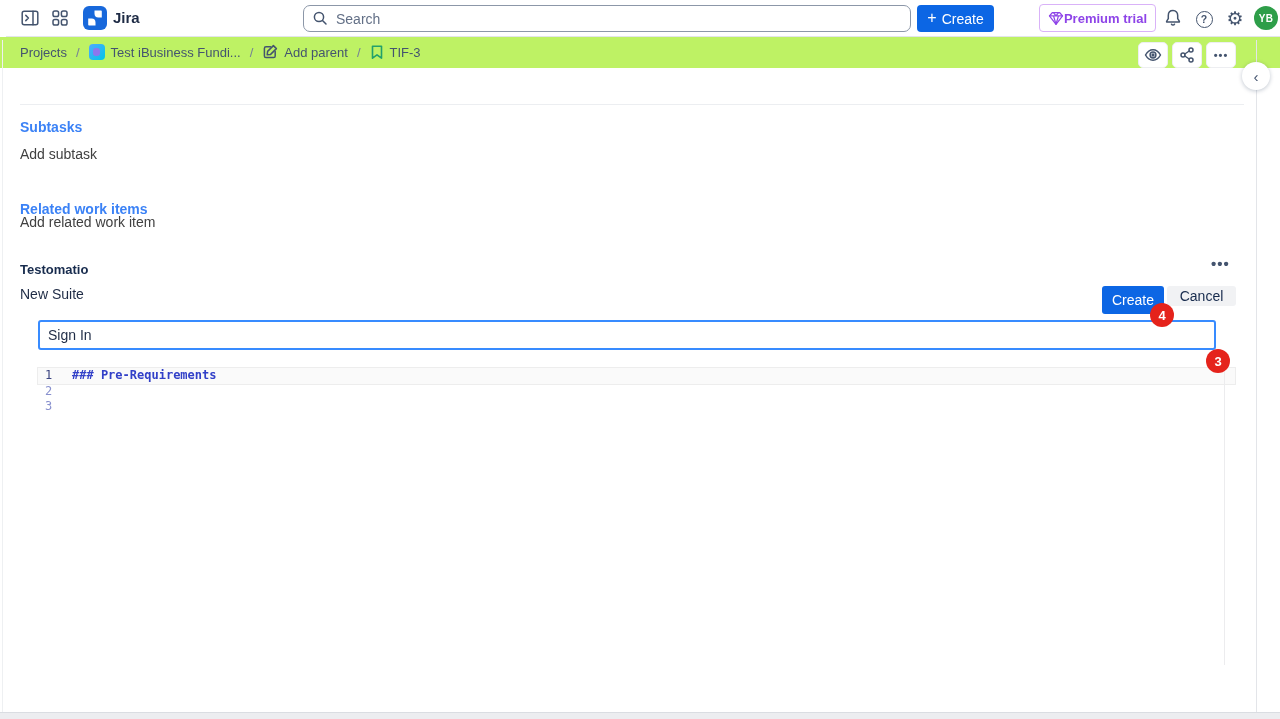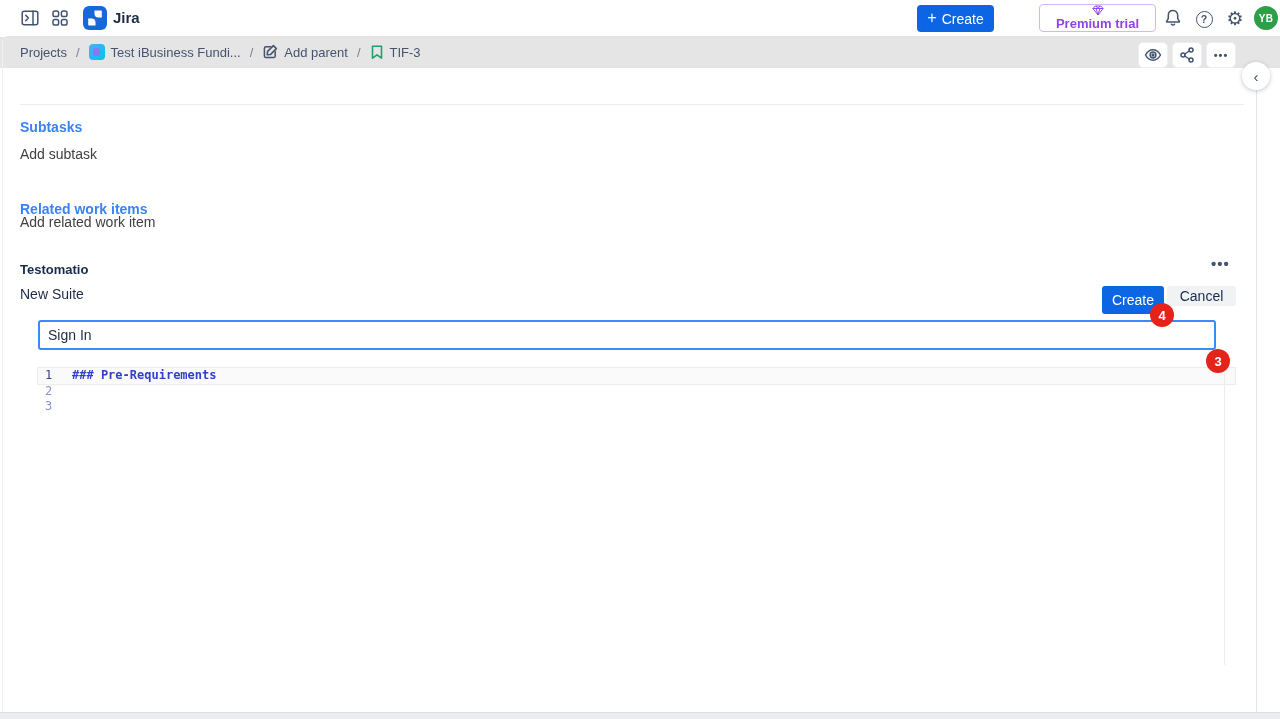--- a/index.html
+++ b/index.html
@@ -24,31 +24,31 @@
   .search-wrap input::placeholder { color:#626F86; }
   .search-icon { position:absolute; left:9px; top:5px; }
   .btn-primary { position:absolute; left:911px; top:5px; width:77px; height:27px;
                  background:#0C66E4; color:#fff; border:none; border-radius:4px; cursor:pointer;
                  display:flex; align-items:center; justify-content:center; gap:5px;
                  font-size:14px; font-weight:500; font-family:inherit; }
   .btn-primary .plus { font-size:16px; font-weight:400; line-height:1; margin-top:-2px; }
   .premium { position:absolute; left:1033px; top:4px; height:28px; width:117px;
              border:1px solid #D9B2F8; border-radius:4px; background:#fff; cursor:pointer;
              display:flex; align-items:center; justify-content:center; gap:0;
-             font-size:13px; font-weight:600; color:#8E44E8; font-family:inherit;flex-direction:column; }
+             font-size:13px; font-weight:600; color:#8E44E8; font-family:inherit; }
   .help-circle { width:17px; height:17px; border:1.7px solid #44546E; border-radius:50%;
                  display:flex; align-items:center; justify-content:center;
                  font-size:10.5px; font-weight:700; color:#44546E; }
   .gear-glyph { font-size:19px; color:#44546E; line-height:1; }
   .avatar { position:absolute; left:1248px; top:6px; width:24px; height:24px; border-radius:50%;
             background:#2E9E49; color:#fff; font-size:10px; font-weight:700; letter-spacing:.3px;
             display:flex; align-items:center; justify-content:center; border:none; cursor:pointer; }
 
   
-  .crumbrow { position:absolute; left:0; top:37px; width:1280px; height:31px; background:#e5e5e5; }
+  .crumbrow { position:absolute; left:0; top:37px; width:1280px; height:31px; background:#bef264; }
   .crumbs { position:absolute; left:20px; top:0; height:30px; display:flex; align-items:center; gap:9px;
             font-size:13px; color:#44546F; }
   .crumb { display:flex; align-items:center; gap:6px; background:none; border:none; cursor:pointer;
            font-size:13px; color:#44546F; font-family:inherit; padding:0; }
   .bc-sep { color:#758195; }
   .proj-ico { width:16px; height:16px; border-radius:4px;
               background:linear-gradient(135deg,#53A8FF 0%,#00C7E6 100%);
               display:flex; align-items:center; justify-content:center; }
   .proj-ico i { display:block; width:7px; height:8px; border-radius:3px; background:#8B77EE; }
   .crumb-actions button { width:30px; height:26px; border:1px solid #EDEEF1; border-radius:5px;
@@ -122,20 +122,27 @@
       </svg>
     </button>
     <div class="jira-logo">
       <svg width="24" height="24" viewBox="0 0 24 24">
         <path fill="#fff" d="M11.5 4.5 H18 a.8.8 0 0 1 .8.8 V11.5 h-3.4 a3.9 3.9 0 0 1 -3.9 -3.9 z"></path>
         <path fill="#fff" d="M12.5 19.5 H6 a.8.8 0 0 1 -.8 -.8 V12.5 h3.4 a3.9 3.9 0 0 1 3.9 3.9 z"></path>
       </svg>
     </div>
     <span class="jira-name">Jira</span>
 
+    <div class="search-wrap">
+      <input type="text" placeholder="Search" style="">
+      <svg class="ic search-icon" width="16" height="16" viewBox="0 0 16 16">
+        <circle cx="7" cy="7" r="4.6"></circle>
+        <line x1="10.5" y1="10.5" x2="14" y2="14"></line>
+      </svg>
+    </div>
 
     <button class="btn-primary">
       <span class="plus">+</span>
       <span>Create</span>
     </button>
 
     <button class="premium">
       <svg width="16" height="15" viewBox="0 0 18 16" style="stroke:#8E44E8; stroke-width:1.4; fill:none; stroke-linejoin:round;">
         <path d="M4.8 1.5 h8.4 l3.2 3.6 L9 14.5 L1.6 5.1 z"></path>
         <path d="M1.6 5.1 h14.8 M6.2 1.5 L9 5.1 l2.8 -3.6 M6.2 5.1 L9 14.5 L11.8 5.1"></path>

